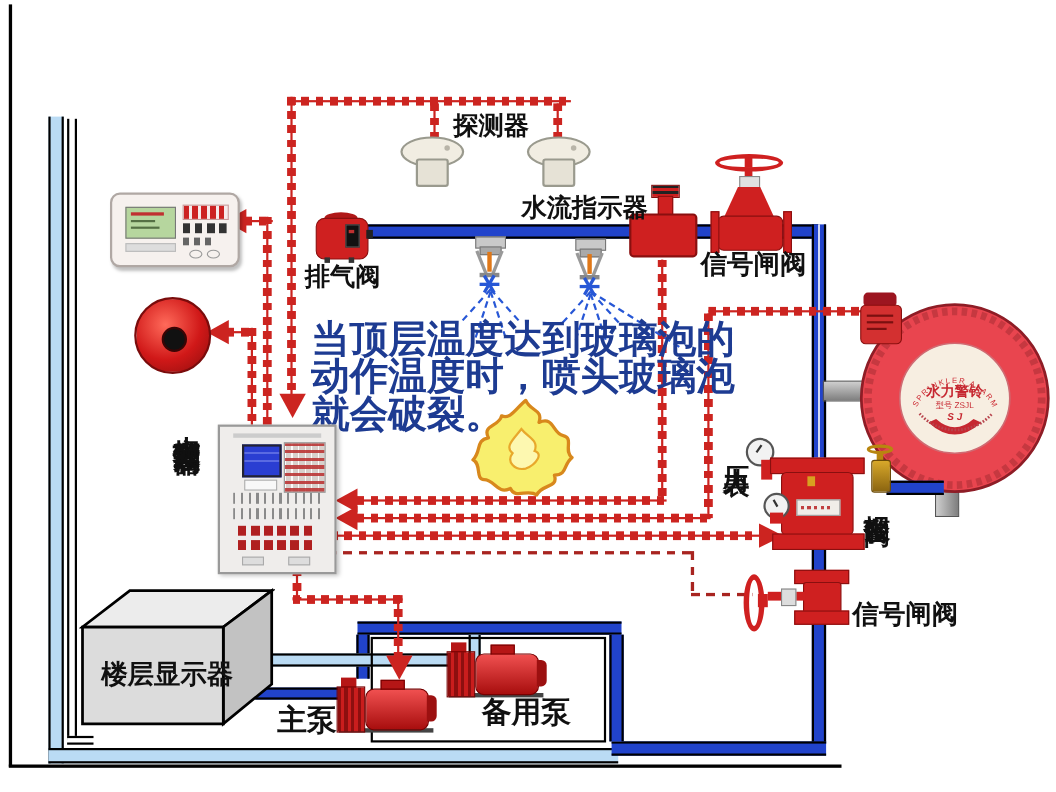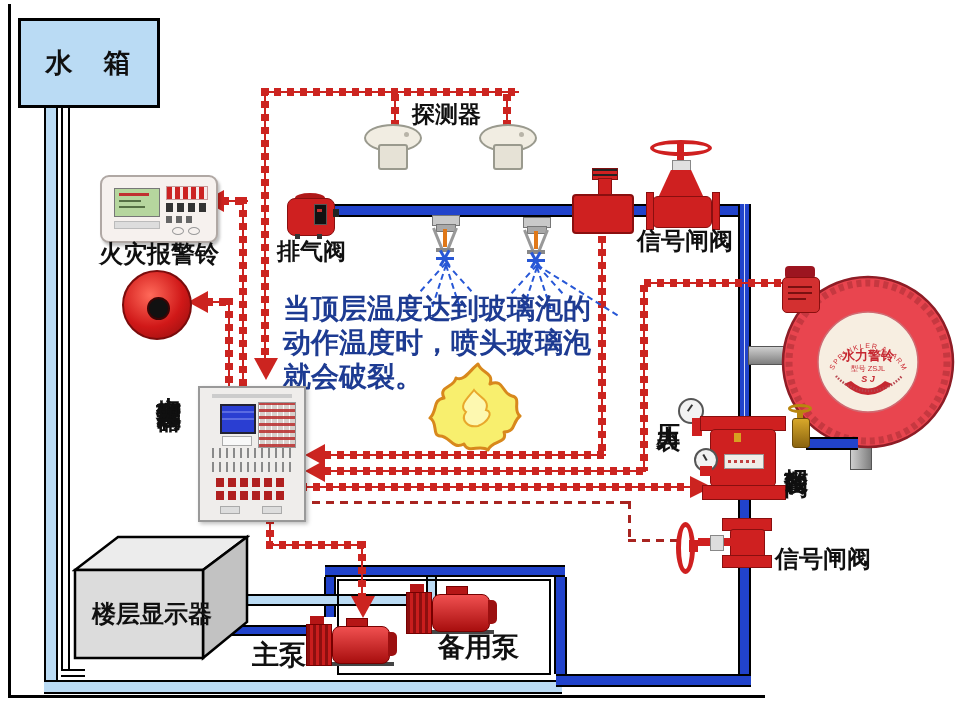--- a/index.html
+++ b/index.html
@@ -87,23 +87,20 @@
   <div class="dv" style="left:266px;top:517px;height:28px;"></div>
   <div class="dh" style="left:266px;top:541px;width:100px;"></div>
   <div class="dv" style="left:358px;top:541px;height:57px;"></div>
   <div class="arrD" style="left:351px;top:596px;"></div>
 
   <svg class="abs" style="left:424px;top:360px;" width="108" height="98" viewBox="0 0 108 98">
     <path d="M54 4 C58 14 70 12 66 24 C80 18 78 34 88 36 C98 38 88 50 96 56 C88 62 92 72 80 72 C84 84 68 80 64 90 C56 84 44 94 40 84 C28 90 26 76 16 76 C8 76 14 62 6 58 C14 50 8 40 20 38 C14 26 30 28 32 18 C40 22 46 10 54 4 Z" fill="#f8ef6e" stroke="#d8881c" stroke-width="3" stroke-linejoin="round"></path>
     <path d="M50 30 C56 38 66 40 62 50 C70 52 64 62 54 66 C44 68 36 60 42 52 C34 46 44 38 50 30 Z" fill="#fdf8b0" stroke="#e8a82c" stroke-width="2"></path>
   </svg>
 
-  <div class="abs" style="left:18px;top:18px;width:136px;height:84px;background:#badbf4;border:3px solid #000;display:flex;align-items:center;justify-content:center;">
-    <span class="lbl" style="position:static;font-size:27px;letter-spacing:2px;">水　箱</span>
-  </div>
 
 
   <div class="abs" style="left:364px;top:124px;width:58px;height:50px;">
     <div class="abs" style="left:0;top:0;width:54px;height:24px;background:#f1ede2;border:2px solid #9a9a8e;border-radius:50%;"></div>
     <div class="abs" style="left:14px;top:20px;width:26px;height:22px;background:#e6e2d6;border:2px solid #9a9a8e;border-radius:3px;"></div>
     <div class="abs" style="left:40px;top:8px;width:5px;height:5px;background:#b8b4a8;border-radius:50%;"></div>
   </div>
   <div class="abs" style="left:479px;top:124px;width:58px;height:50px;">
     <div class="abs" style="left:0;top:0;width:54px;height:24px;background:#f1ede2;border:2px solid #9a9a8e;border-radius:50%;"></div>
     <div class="abs" style="left:14px;top:20px;width:26px;height:22px;background:#e6e2d6;border:2px solid #9a9a8e;border-radius:3px;"></div>
@@ -121,21 +118,20 @@
     <div class="abs" style="left:64px;top:26px;width:40px;height:9px;background:repeating-linear-gradient(90deg,#333 0 7px,transparent 7px 11px);"></div>
     <div class="abs" style="left:64px;top:39px;width:28px;height:7px;background:repeating-linear-gradient(90deg,#666 0 6px,transparent 6px 10px);"></div>
     <div class="abs" style="left:12px;top:44px;width:44px;height:6px;background:#ddd;border:1px solid #bbb;"></div>
     <div class="abs" style="left:70px;top:50px;width:10px;height:6px;border:1px solid #999;border-radius:50%;"></div>
     <div class="abs" style="left:86px;top:50px;width:10px;height:6px;border:1px solid #999;border-radius:50%;"></div>
   </div>
 
   <div class="abs" style="left:122px;top:270px;width:66px;height:66px;border-radius:50%;background:radial-gradient(circle at 40% 35%,#ff6a5a,#d01818 55%,#8c0d0d);border:2px solid #7a0c0c;">
     <div class="abs" style="left:23px;top:25px;width:19px;height:19px;border-radius:50%;background:#111;border:2px solid #3a0505;"></div>
   </div>
-  <div class="lbl" style="left:99px;top:241px;font-size:24px;">火灾报警铃</div>
 
   <div class="abs" style="left:287px;top:193px;width:52px;height:46px;">
     <div class="abs" style="left:8px;top:0;width:30px;height:10px;background:#b01818;border-radius:50%;"></div>
     <div class="abs" style="left:0;top:5px;width:46px;height:36px;background:#cf2020;border:1px solid #8a0f0f;border-radius:8px;"></div>
     <div class="abs" style="left:27px;top:11px;width:11px;height:19px;background:#111;border:1px solid #555;"></div>
     <div class="abs" style="left:30px;top:16px;width:5px;height:3px;background:#c03030;"></div>
     <div class="abs" style="left:46px;top:16px;width:6px;height:8px;background:#222;"></div>
     <div class="abs" style="left:8px;top:41px;width:5px;height:5px;background:#333;"></div>
     <div class="abs" style="left:30px;top:41px;width:5px;height:5px;background:#333;"></div>
   </div>
@@ -170,29 +166,30 @@
         <div class="sbar" style="transform:rotate(60deg);"></div>
         <div class="sbar" style="transform:rotate(120deg);"></div>
     </div>
     <div class="spray" style="left:21px;top:48px;height:38px;transform:rotate(42deg);"></div>
     <div class="spray" style="left:21px;top:50px;height:44px;transform:rotate(18deg);"></div>
     <div class="spray" style="left:21px;top:50px;height:44px;transform:rotate(-18deg);"></div>
     <div class="spray" style="left:21px;top:48px;height:38px;transform:rotate(-42deg);"></div>
     <div class="spray" style="left:21px;top:48px;height:95px;transform:rotate(-58deg);"></div>
   </div>
 
-  <div class="lbl" style="left:283px;top:292px;font-size:28px;line-height:34px;color:#1d3b92;white-space:pre-line;">当顶层温度达到玻璃泡的
+  <div class="lbl" style="left:283px;top:292px;font-size:35px;line-height:34px;color:#1d3b92;white-space:pre-line;">当顶层温度达到玻璃泡的
 动作温度时，喷头玻璃泡
 就会破裂。</div>
 
   <div class="abs" style="left:572px;top:168px;width:60px;height:66px;">
     <div class="abs" style="left:20px;top:0;width:24px;height:10px;background:repeating-linear-gradient(180deg,#222 0 2px,#cf2020 2px 5px);border:1px solid #801010;"></div>
     <div class="abs" style="left:26px;top:10px;width:12px;height:18px;background:#cf2020;border:1px solid #8a0f0f;"></div>
     <div class="abs" style="left:0;top:26px;width:58px;height:36px;background:#cf2020;border:2px solid #8a0f0f;border-radius:4px;"></div>
   </div>
+  <div class="lbl" style="left:474px;top:176px;font-size:23px;">水流指示器</div>
 
   <div class="abs" style="left:646px;top:140px;width:76px;height:92px;">
     <div class="abs" style="left:4px;top:0;width:54px;height:8px;border:4px solid #cf2020;border-radius:50%;"></div>
     <div class="abs" style="left:31px;top:3px;width:7px;height:9px;background:#cf2020;"></div>
     <div class="abs" style="left:31px;top:12px;width:7px;height:20px;background:#cf2020;"></div>
     <div class="abs" style="left:26px;top:20px;width:17px;height:9px;background:#e0e0e0;border:1px solid #888;"></div>
     <div class="abs" style="left:12px;top:30px;width:46px;height:28px;background:#cf2020;clip-path:polygon(28% 0,72% 0,100% 100%,0 100%);"></div>
     <div class="abs" style="left:6px;top:56px;width:58px;height:30px;background:#cf2020;border:1px solid #8a0f0f;border-radius:6px;"></div>
     <div class="abs" style="left:0;top:52px;width:6px;height:36px;background:#cf2020;border:1px solid #8a0f0f;"></div>
     <div class="abs" style="left:66px;top:52px;width:6px;height:36px;background:#cf2020;border:1px solid #8a0f0f;"></div>

